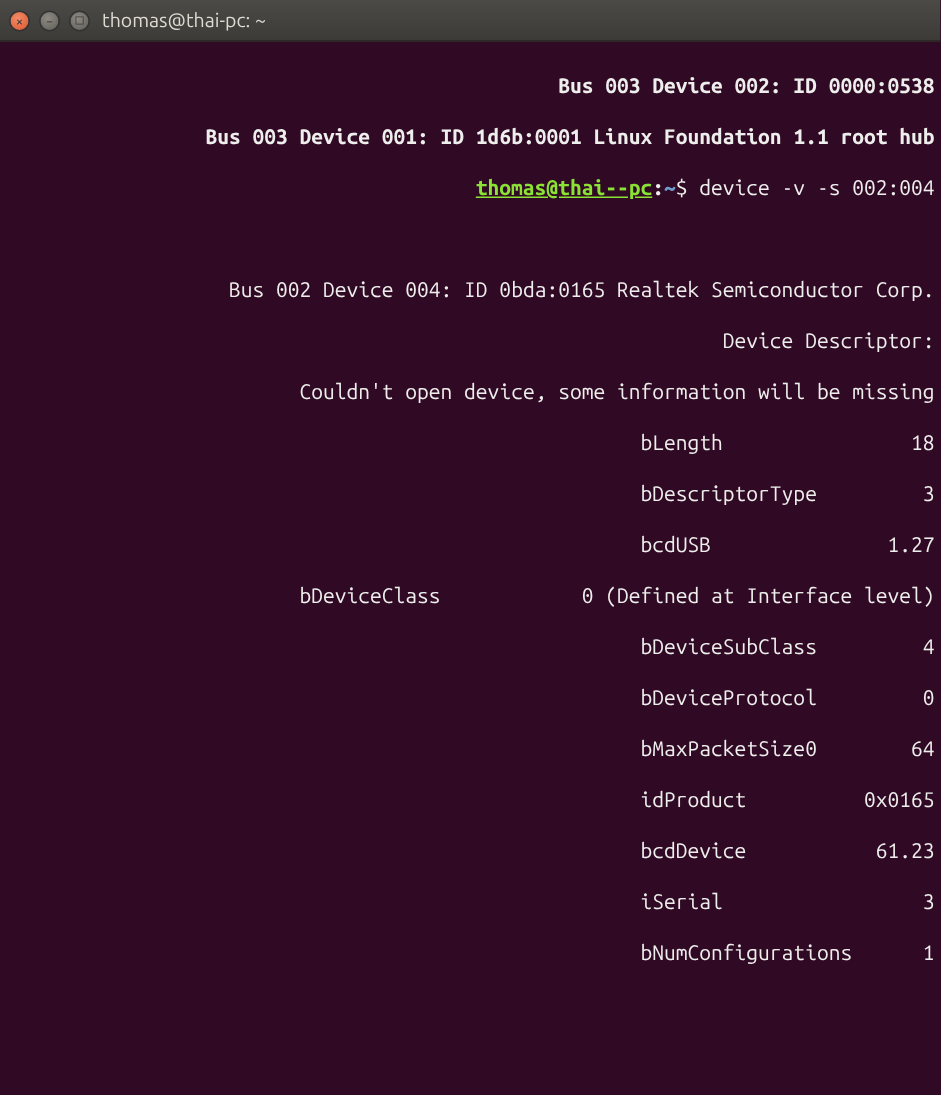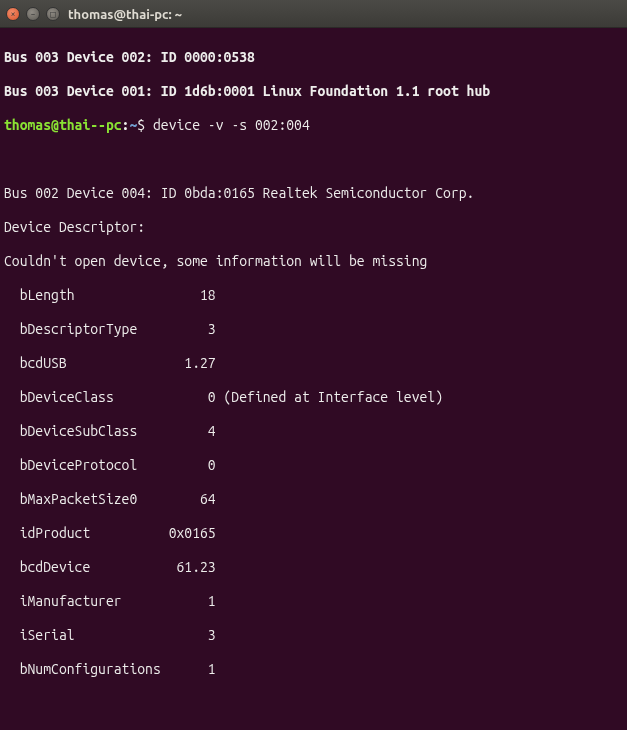--- a/index.html
+++ b/index.html
@@ -37,32 +37,32 @@
     background: radial-gradient(circle at 40% 35%, #8f8b84, #5e5b55);
     border: 1px solid #333;
   }
   .wbtn.close {
     background: radial-gradient(circle at 40% 35%, #f28c6a, #d9552b);
   }
   .title {
     color: #dfdbd2;
     font-family: "Ubuntu", sans-serif;
     font-size: 13px;
-    font-weight: bold;
+    font-weight: normal;
     margin-left: 8px;
     white-space: nowrap;
   }
   .terminal {
     padding: 4px 4px;
     line-height: 17px;
     white-space: pre;
   }
-  .line { min-height: 17px; }
+  .line { min-height: 17px; text-align: right; }
   .bold { font-weight: bold; }
-  .green { color: #8ae234; }
+  .green { color: #8ae234; text-decoration: underline; }
   .blue { color: #729fcf; }
   .white { color: #eeeeec; }
 </style>
 </head>
 <body>
 
 <div class="titlebar">
   <div class="window-buttons">
     <div class="wbtn close">×</div>
     <div class="wbtn">–</div>
@@ -81,21 +81,20 @@
 <div class="line white">Couldn't open device, some information will be missing</div>
 <div class="line white">  bLength                18</div>
 <div class="line white">  bDescriptorType         3</div>
 <div class="line white">  bcdUSB               1.27</div>
 <div class="line white">  bDeviceClass            0 (Defined at Interface level)</div>
 <div class="line white">  bDeviceSubClass         4</div>
 <div class="line white">  bDeviceProtocol         0</div>
 <div class="line white">  bMaxPacketSize0        64</div>
 <div class="line white">  idProduct          0x0165</div>
 <div class="line white">  bcdDevice           61.23</div>
-<div class="line white">  iManufacturer           1</div>
 <div class="line white">  iSerial                 3</div>
 <div class="line white">  bNumConfigurations      1</div>
 
 
 
 
 
 
 
 

